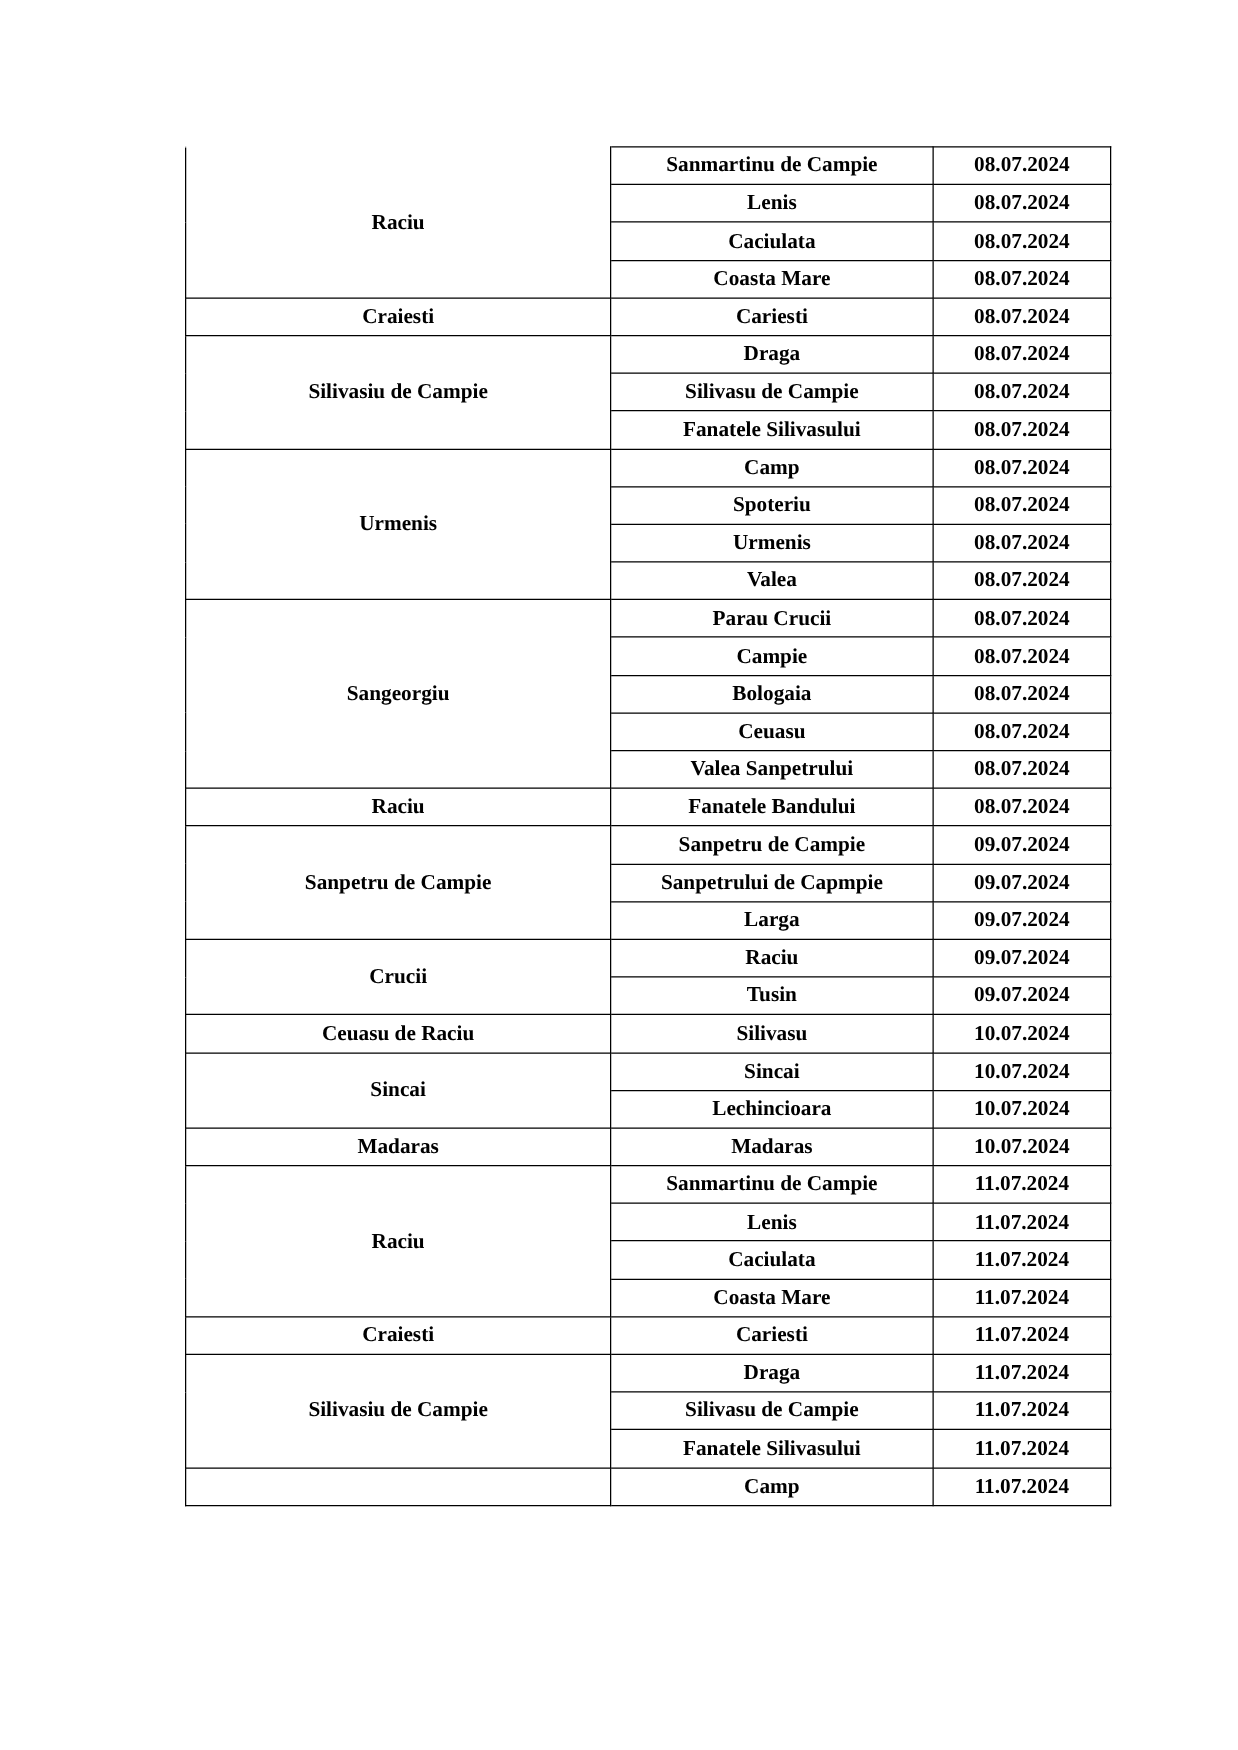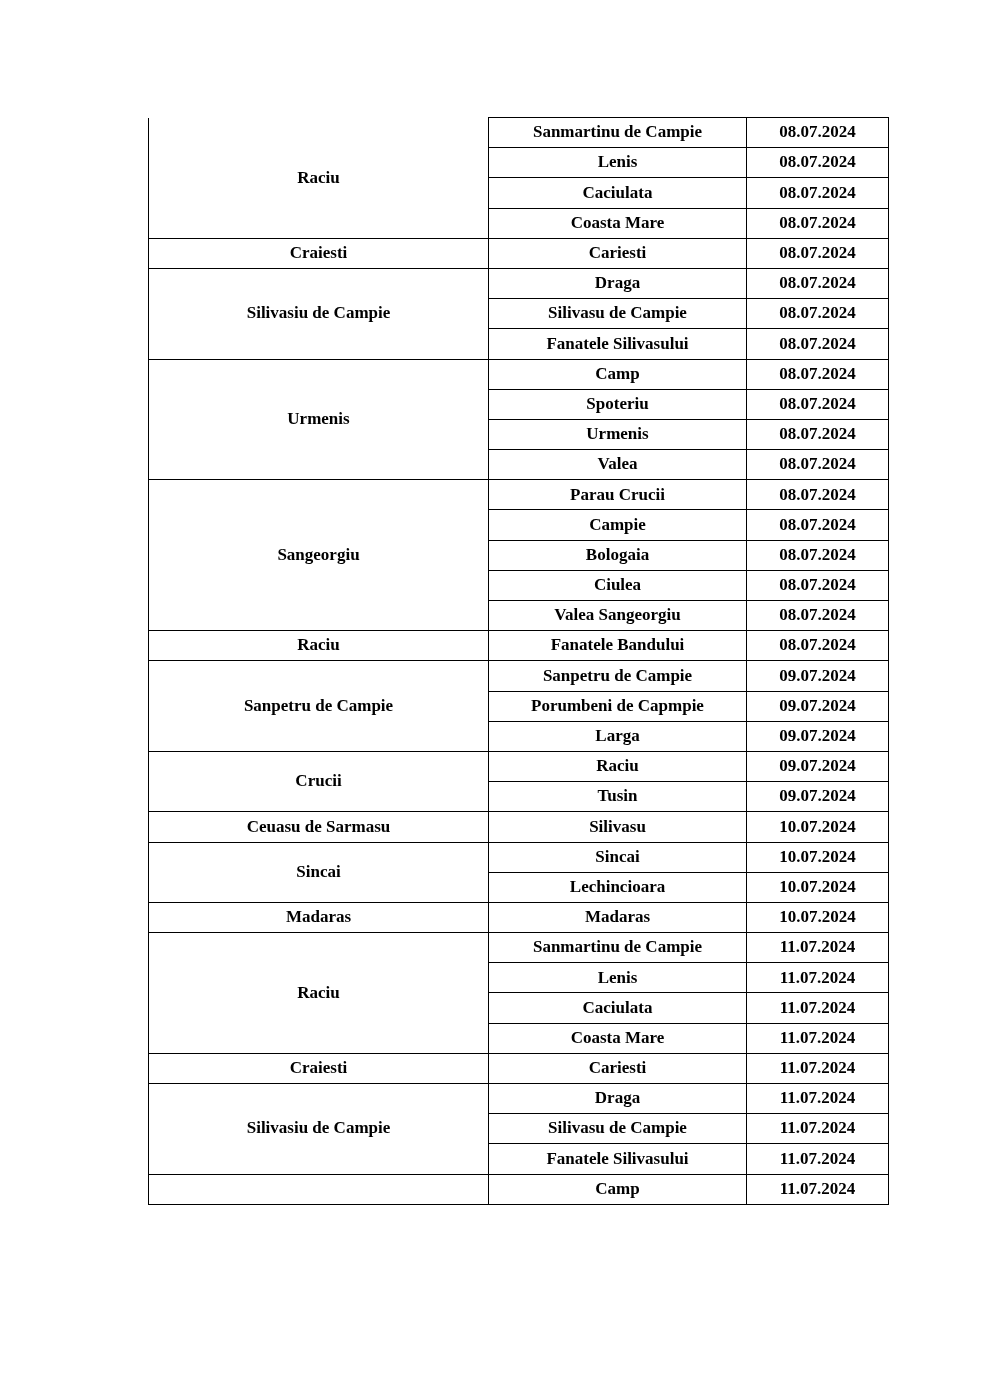--- a/index.html
+++ b/index.html
@@ -131,56 +131,56 @@
         </tr>
         <tr>
           <td class="locality">Campie</td>
           <td class="date">08.07.2024</td>
         </tr>
         <tr>
           <td class="locality">Bologaia</td>
           <td class="date">08.07.2024</td>
         </tr>
         <tr>
-          <td class="locality">Ciulea</td>
-          <td class="date">08.07.2024</td>
-        </tr>
-        <tr>
-          <td class="locality">Valea Sangeorgiu</td>
+          <td class="locality">Ceuasu</td>
+          <td class="date">08.07.2024</td>
+        </tr>
+        <tr>
+          <td class="locality">Valea Sanpetrului</td>
           <td class="date">08.07.2024</td>
         </tr>
         <tr>
           <td class="commune" rowspan="1">Raciu</td>
           <td class="locality">Fanatele Bandului</td>
           <td class="date">08.07.2024</td>
         </tr>
         <tr>
           <td class="commune" rowspan="3">Sanpetru de Campie</td>
           <td class="locality">Sanpetru de Campie</td>
           <td class="date">09.07.2024</td>
         </tr>
         <tr>
-          <td class="locality">Porumbeni de Capmpie</td>
+          <td class="locality">Sanpetrului de Capmpie</td>
           <td class="date">09.07.2024</td>
         </tr>
         <tr>
           <td class="locality">Larga</td>
           <td class="date">09.07.2024</td>
         </tr>
         <tr>
           <td class="commune" rowspan="2">Crucii</td>
           <td class="locality">Raciu</td>
           <td class="date">09.07.2024</td>
         </tr>
         <tr>
           <td class="locality">Tusin</td>
           <td class="date">09.07.2024</td>
         </tr>
         <tr>
-          <td class="commune" rowspan="1">Ceuasu de Sarmasu</td>
+          <td class="commune" rowspan="1">Ceuasu de Raciu</td>
           <td class="locality">Silivasu</td>
           <td class="date">10.07.2024</td>
         </tr>
         <tr>
           <td class="commune" rowspan="2">Sincai</td>
           <td class="locality">Sincai</td>
           <td class="date">10.07.2024</td>
         </tr>
         <tr>
           <td class="locality">Lechincioara</td>

